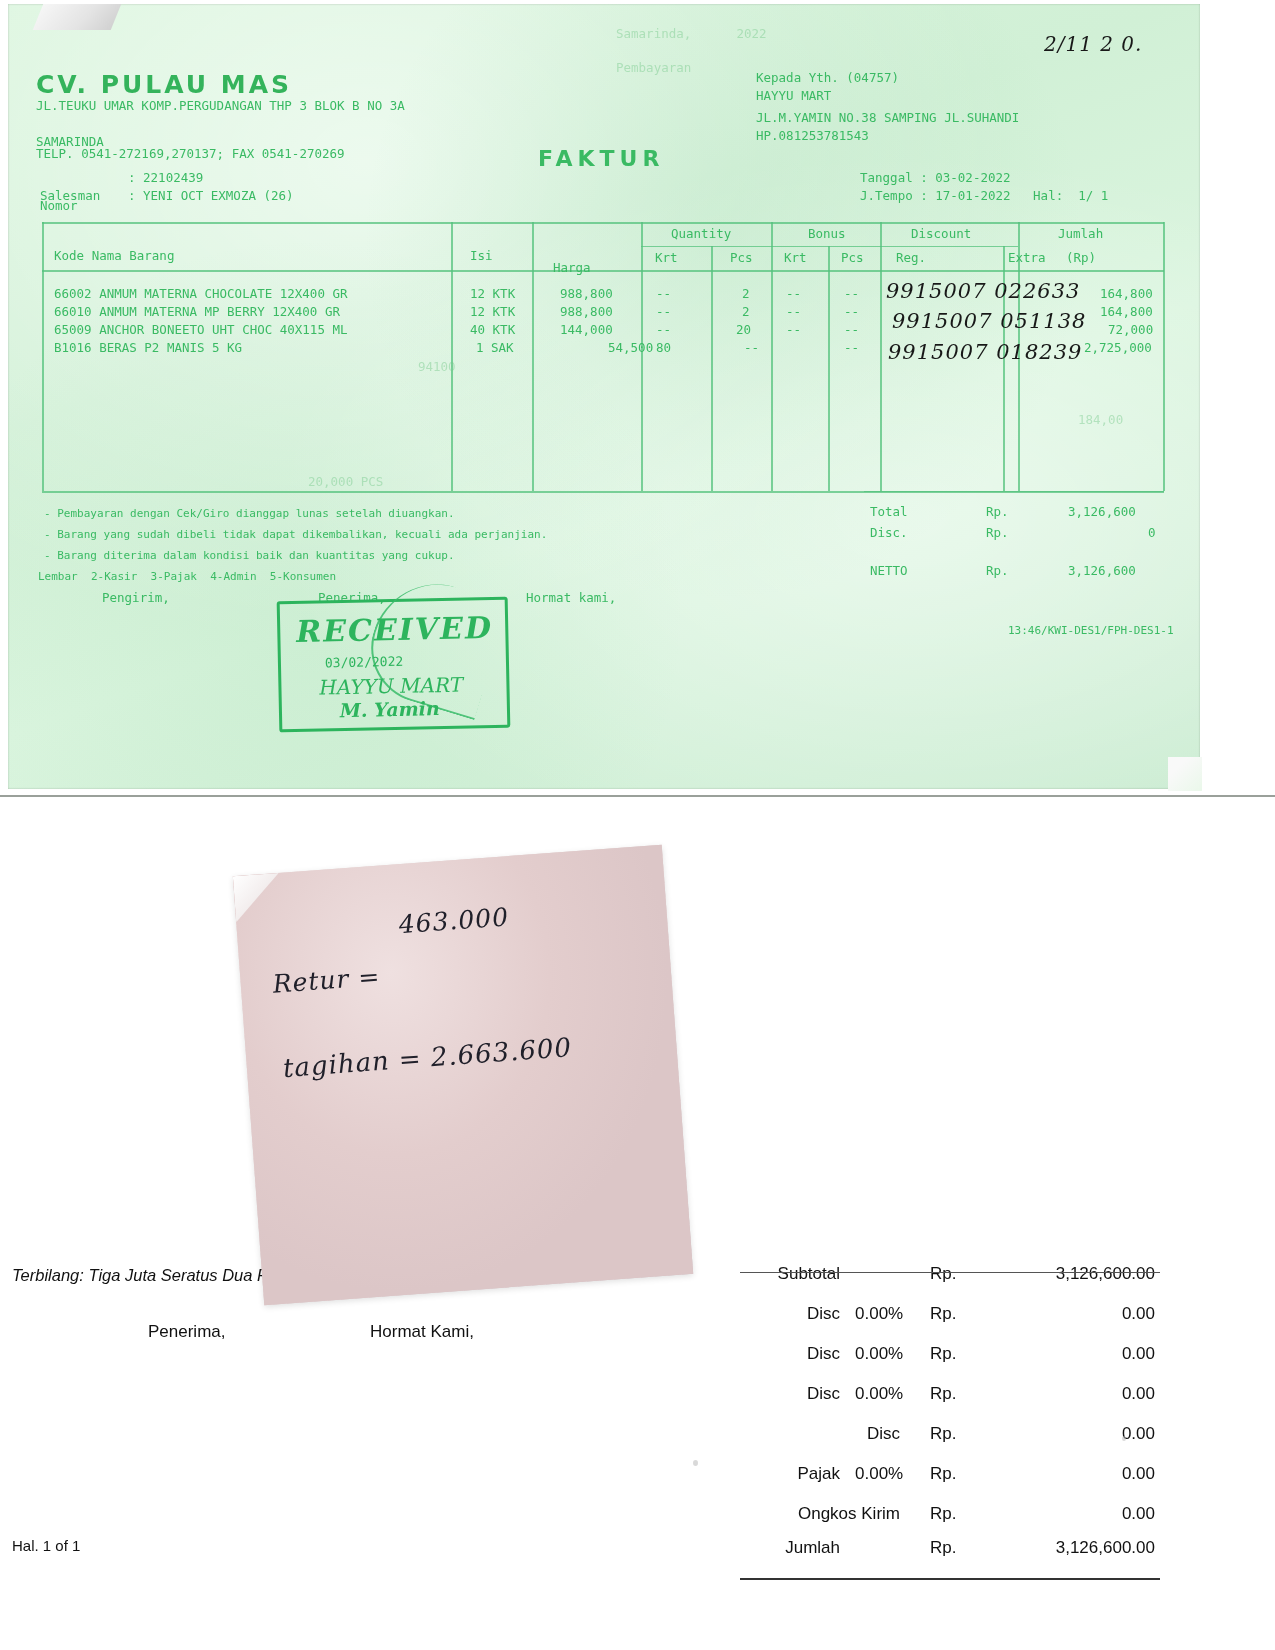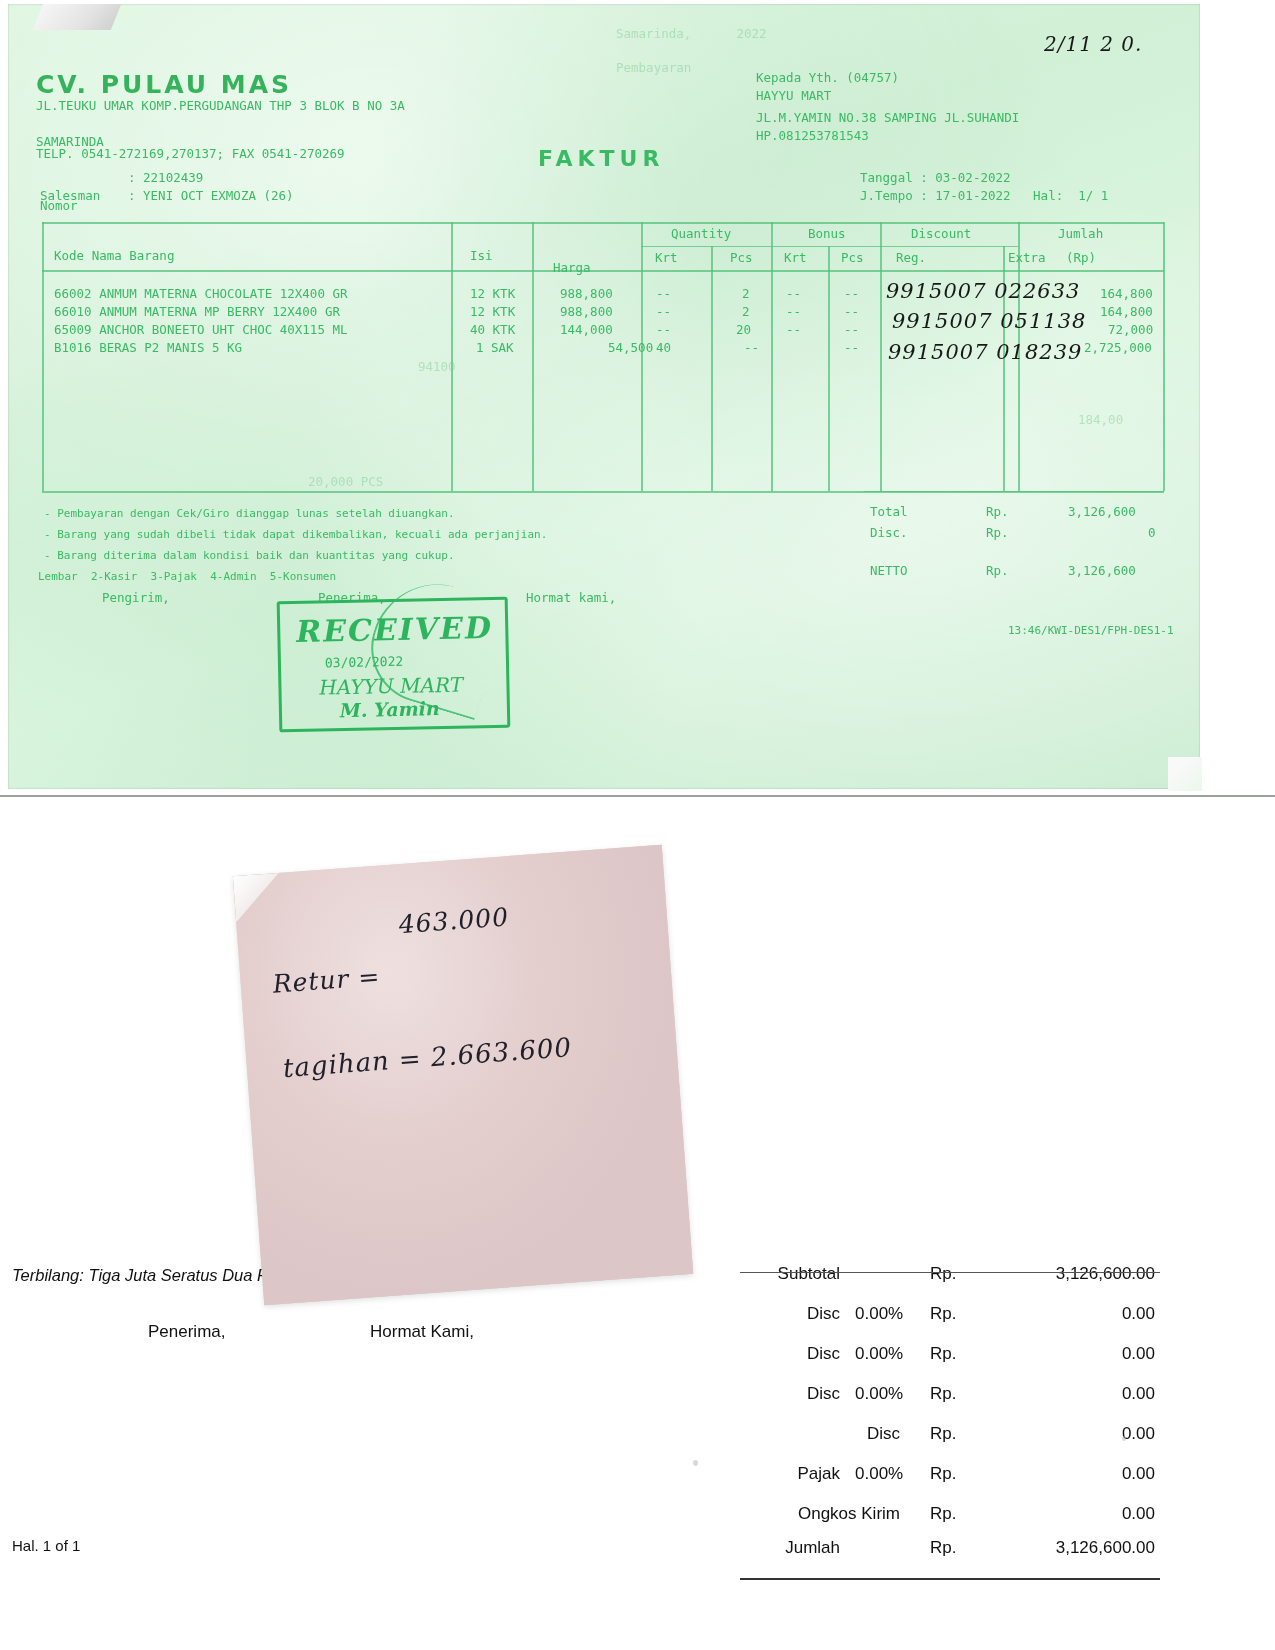--- a/index.html
+++ b/index.html
@@ -197,21 +197,21 @@
   <div class="gtxt small" style="left:552px;top:318px;">144,000</div>
   <div class="gtxt small" style="left:648px;top:318px;">--</div>
   <div class="gtxt small" style="left:728px;top:318px;text-align:center;">20</div>
   <div class="gtxt small" style="left:778px;top:318px;">--</div>
   <div class="gtxt small" style="left:836px;top:318px;">--</div>
   <div class="gtxt small" style="left:1100px;top:318px;">72,000</div>
 
   <div class="gtxt small" style="left:46px;top:336px;">B1016 BERAS P2 MANIS 5 KG</div>
   <div class="gtxt small" style="left:468px;top:336px;">1 SAK</div>
   <div class="gtxt small" style="left:558px;top:336px;margin-left:42px;">54,500</div>
-  <div class="gtxt small" style="left:648px;top:336px;">40</div>
+  <div class="gtxt small" style="left:648px;top:336px;">80</div>
   <div class="gtxt small" style="left:736px;top:336px;">--</div>
   <div class="gtxt small" style="left:836px;top:336px;">--</div>
   <div class="gtxt small" style="left:1076px;top:336px;">2,725,000</div>
 
   <div class="gtxt small ghost" style="left:300px;top:470px;">20,000 PCS</div>
   <div class="gtxt small ghost" style="left:410px;top:355px;">94100</div>
   <div class="gtxt small ghost" style="left:1070px;top:408px;">184,00</div>
 
   <div class="gtxt tiny" style="left:36px;top:503px;">- Pembayaran dengan Cek/Giro dianggap lunas setelah diuangkan.</div>
   <div class="gtxt tiny" style="left:36px;top:524px;">- Barang yang sudah dibeli tidak dapat dikembalikan, kecuali ada perjanjian.</div>

